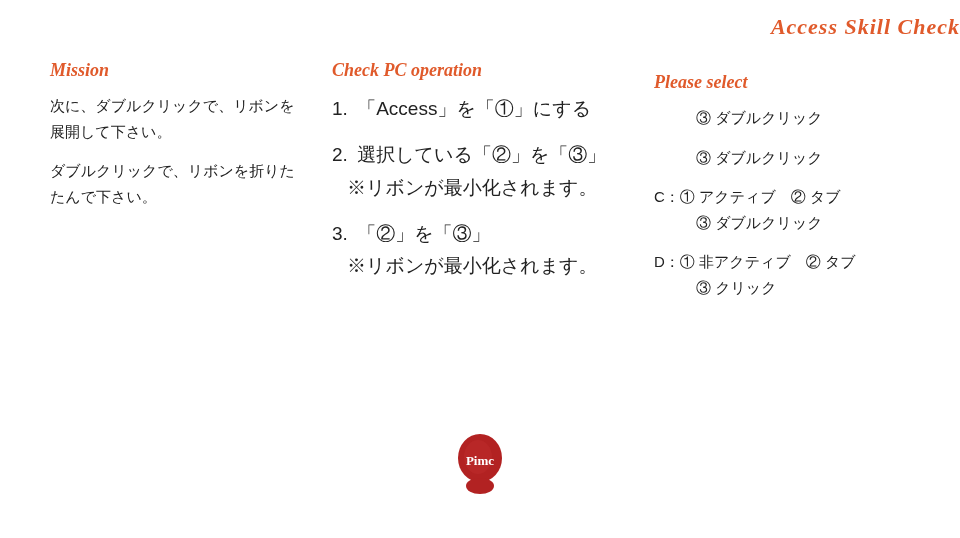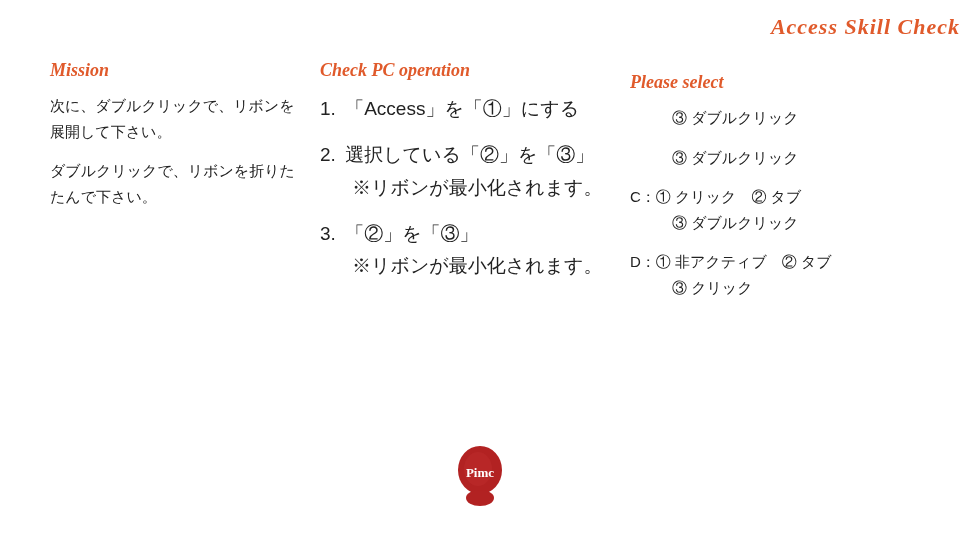--- a/index.html
+++ b/index.html
@@ -29,21 +29,21 @@
       font-weight: bold;
       font-style: italic;
       font-family: Georgia, serif;
       letter-spacing: 1px;
     }
 
     .main-content {
       display: flex;
       flex-direction: row;
       padding: 10px 30px 10px 30px;
-      gap: 0;
+      gap: 12px;
     }
 
     .column {
       flex: 1;
       padding: 0 10px;
     }
 
     .column-mission {
       flex: 0 0 280px;
       padding-left: 20px;
@@ -90,42 +90,42 @@
       line-height: 1.7;
     }
 
     .operation-list li .step-num {
       display: inline;
       margin-right: 4px;
     }
 
     .operation-list li .note {
       display: block;
-      margin-left: 32px;
+      margin-left: 15px;
     }
 
     .select-list {
       list-style: none;
       color: #222;
       font-size: 15px;
     }
 
     .select-list li {
       margin-bottom: 14px;
       line-height: 1.7;
     }
 
     .select-list li .sub-line {
       display: block;
       margin-left: 42px;
     }
 
     .logo-area {
       position: absolute;
-      bottom: 26px;
+      bottom: 38px;
       left: 50%;
       transform: translateX(-50%);
       display: flex;
       flex-direction: column;
       align-items: center;
     }
 
     .logo-head {
       width: 64px;
       height: 70px;
@@ -169,21 +169,21 @@
   <div class="column column-select">
     <div class="col-header">Please select</div>
     <ul class="select-list">
       <li>
         <span class="sub-line">③ ダブルクリック</span>
       </li>
       <li>
         <span class="sub-line">③ ダブルクリック</span>
       </li>
       <li>
-        <span>C：① クリック　② タブ</span>
+        <span>C：① アクティブ　② タブ</span>
         <span class="sub-line">③ ダブルクリック</span>
       </li>
       <li>
         <span>D：① 非アクティブ　② タブ</span>
         <span class="sub-line">③ クリック</span>
       </li>
     </ul>
   </div>
 </div>
 

